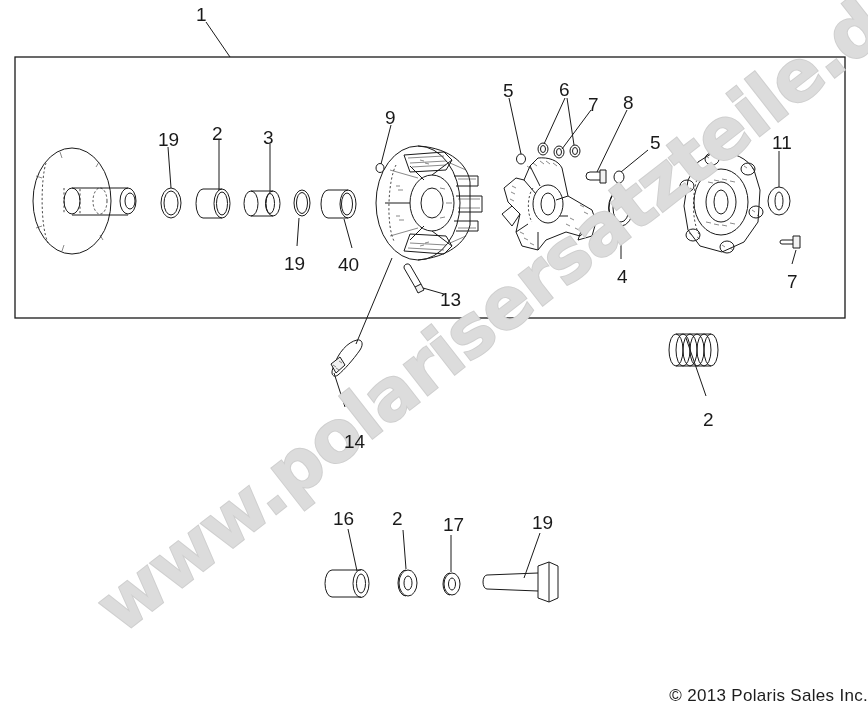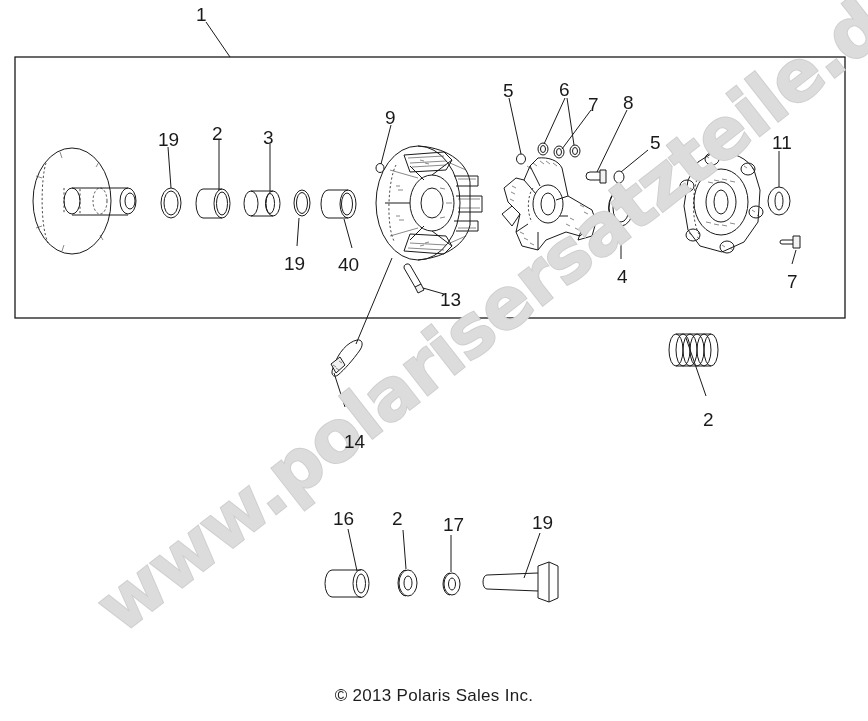--- a/index.html
+++ b/index.html
@@ -21,21 +21,21 @@
     line-height:1;
     letter-spacing:0px;
     white-space:nowrap;
     user-select:none;
   }
 
   
   #copyright{
     position:absolute;
     left:0; top:686px; width:868px;
-    text-align:center;
+    text-align:right;
     font-family:"Liberation Sans", sans-serif;
     font-size:17px;
     color:#1d1d1d;
     letter-spacing:.3px;
   }
 
   
   #watermark{
     position:absolute;
     left:0px; top:318px;

